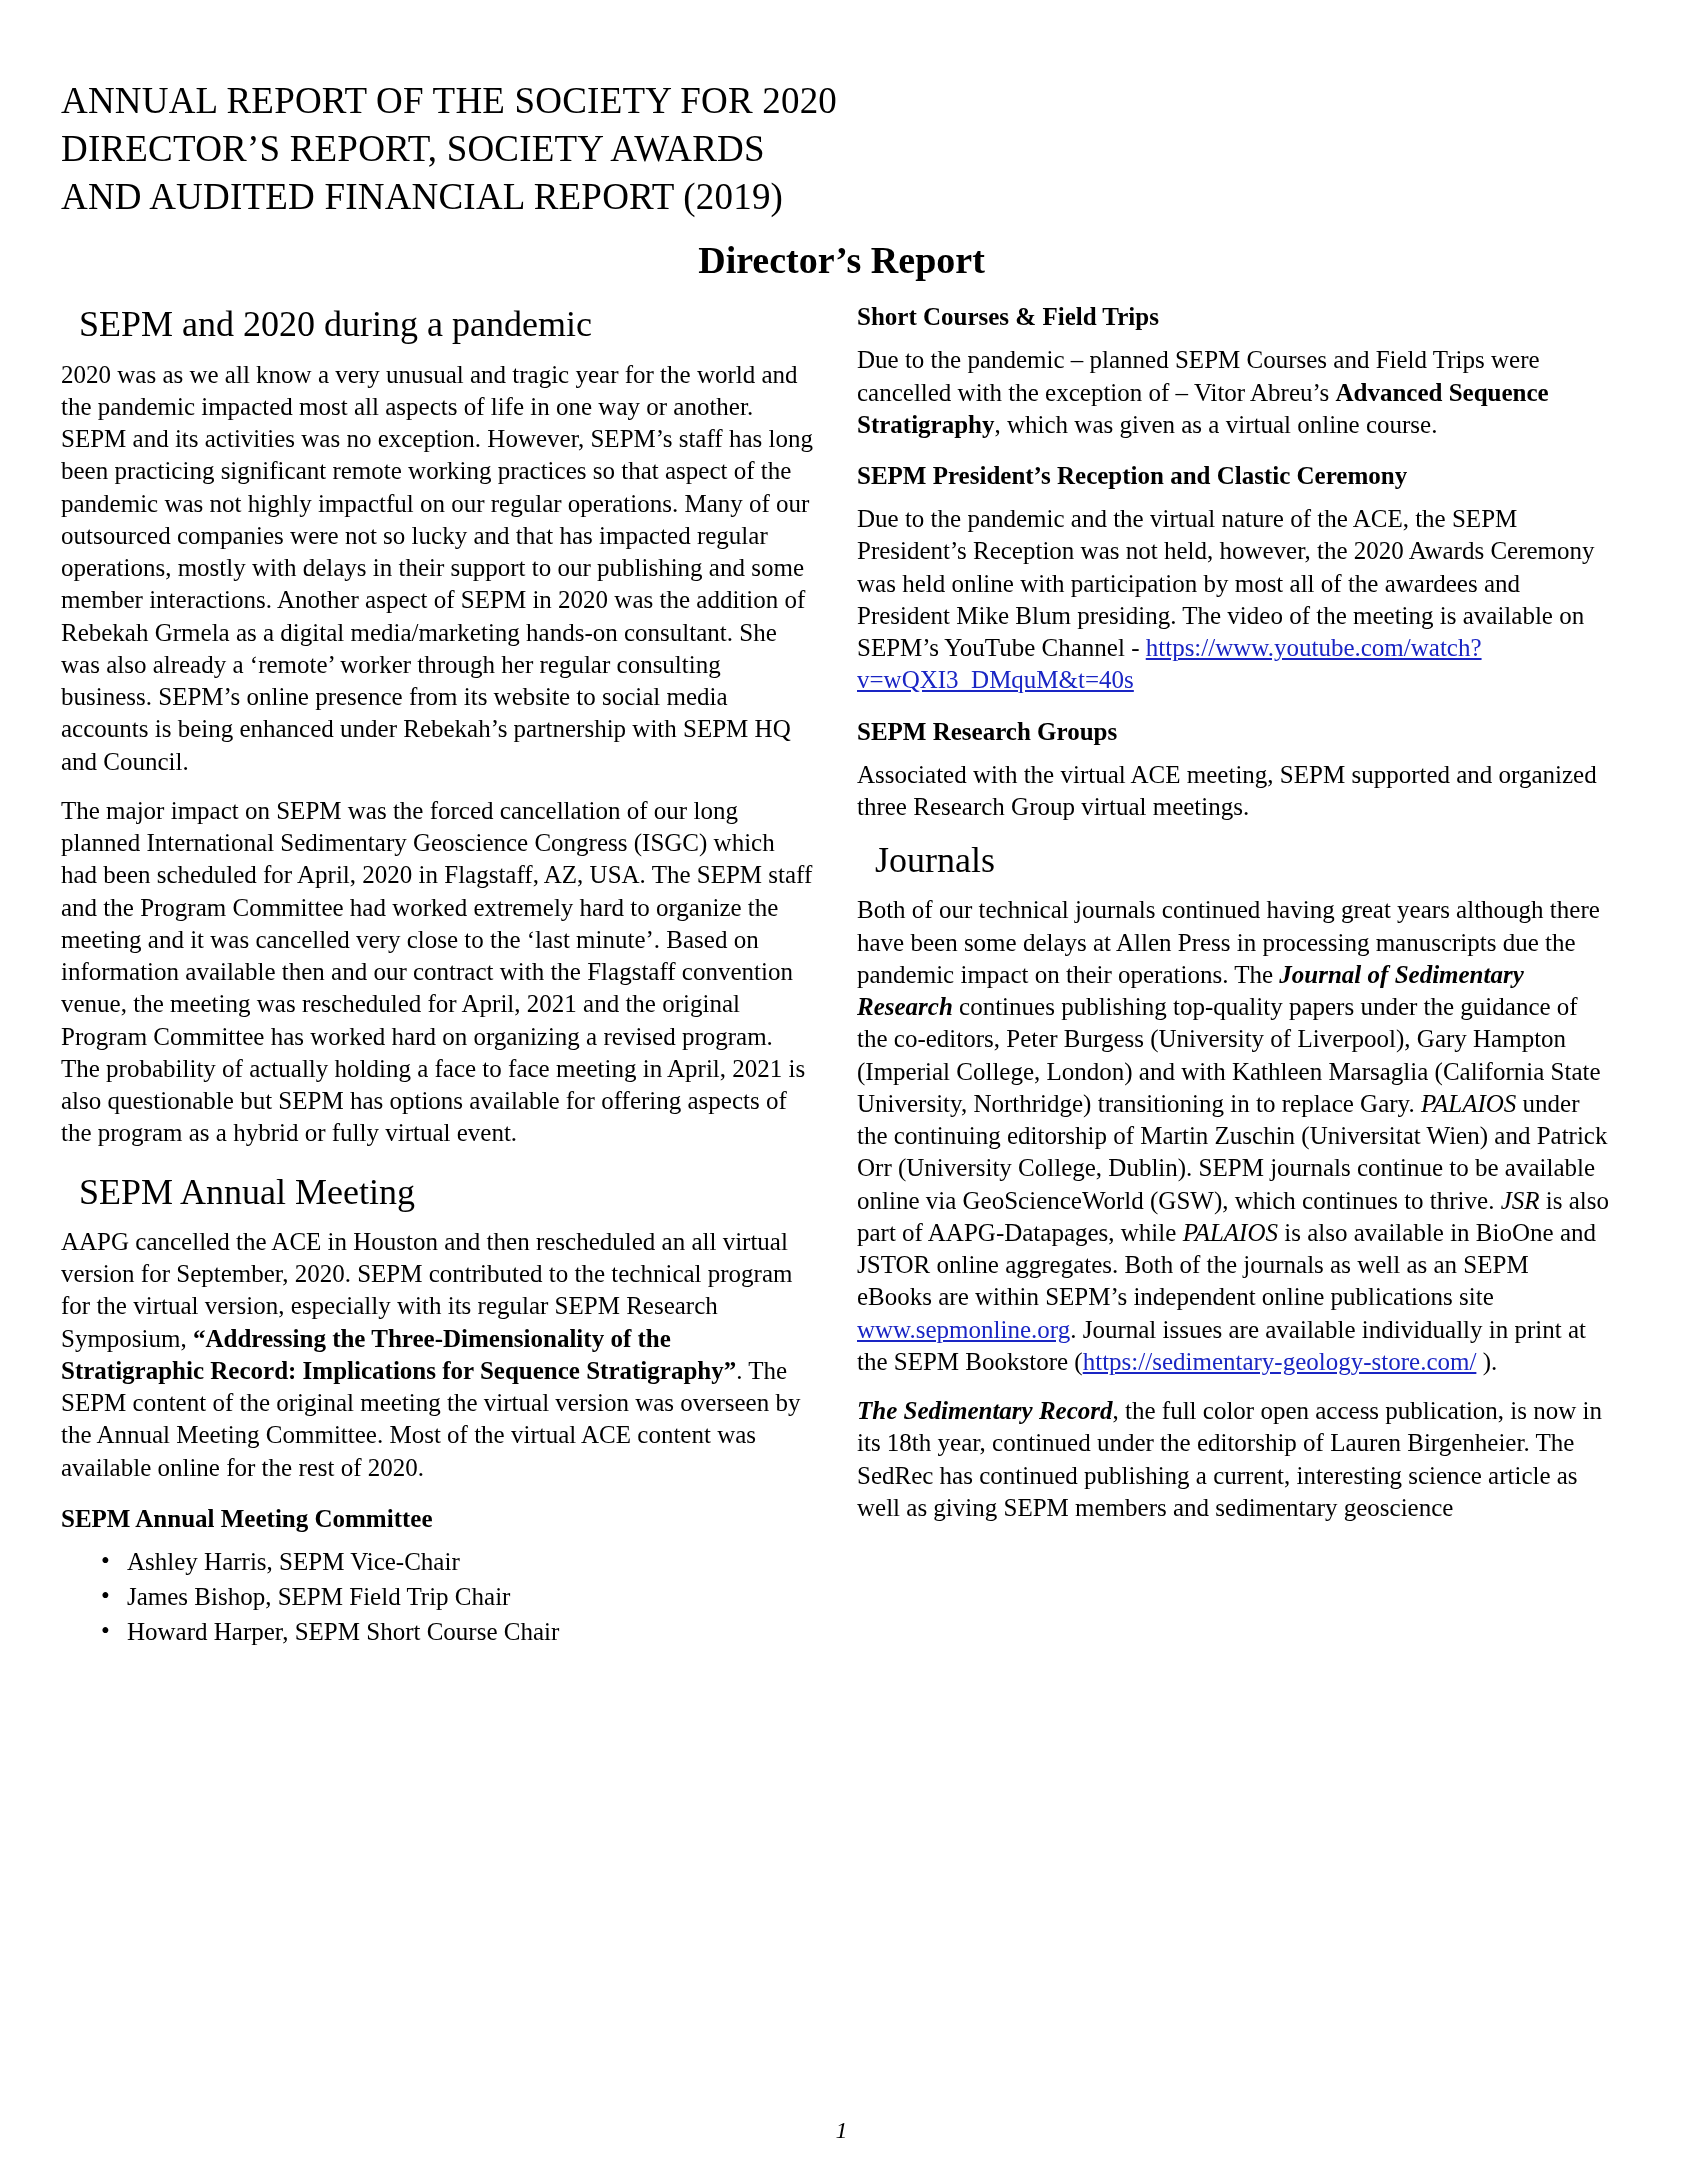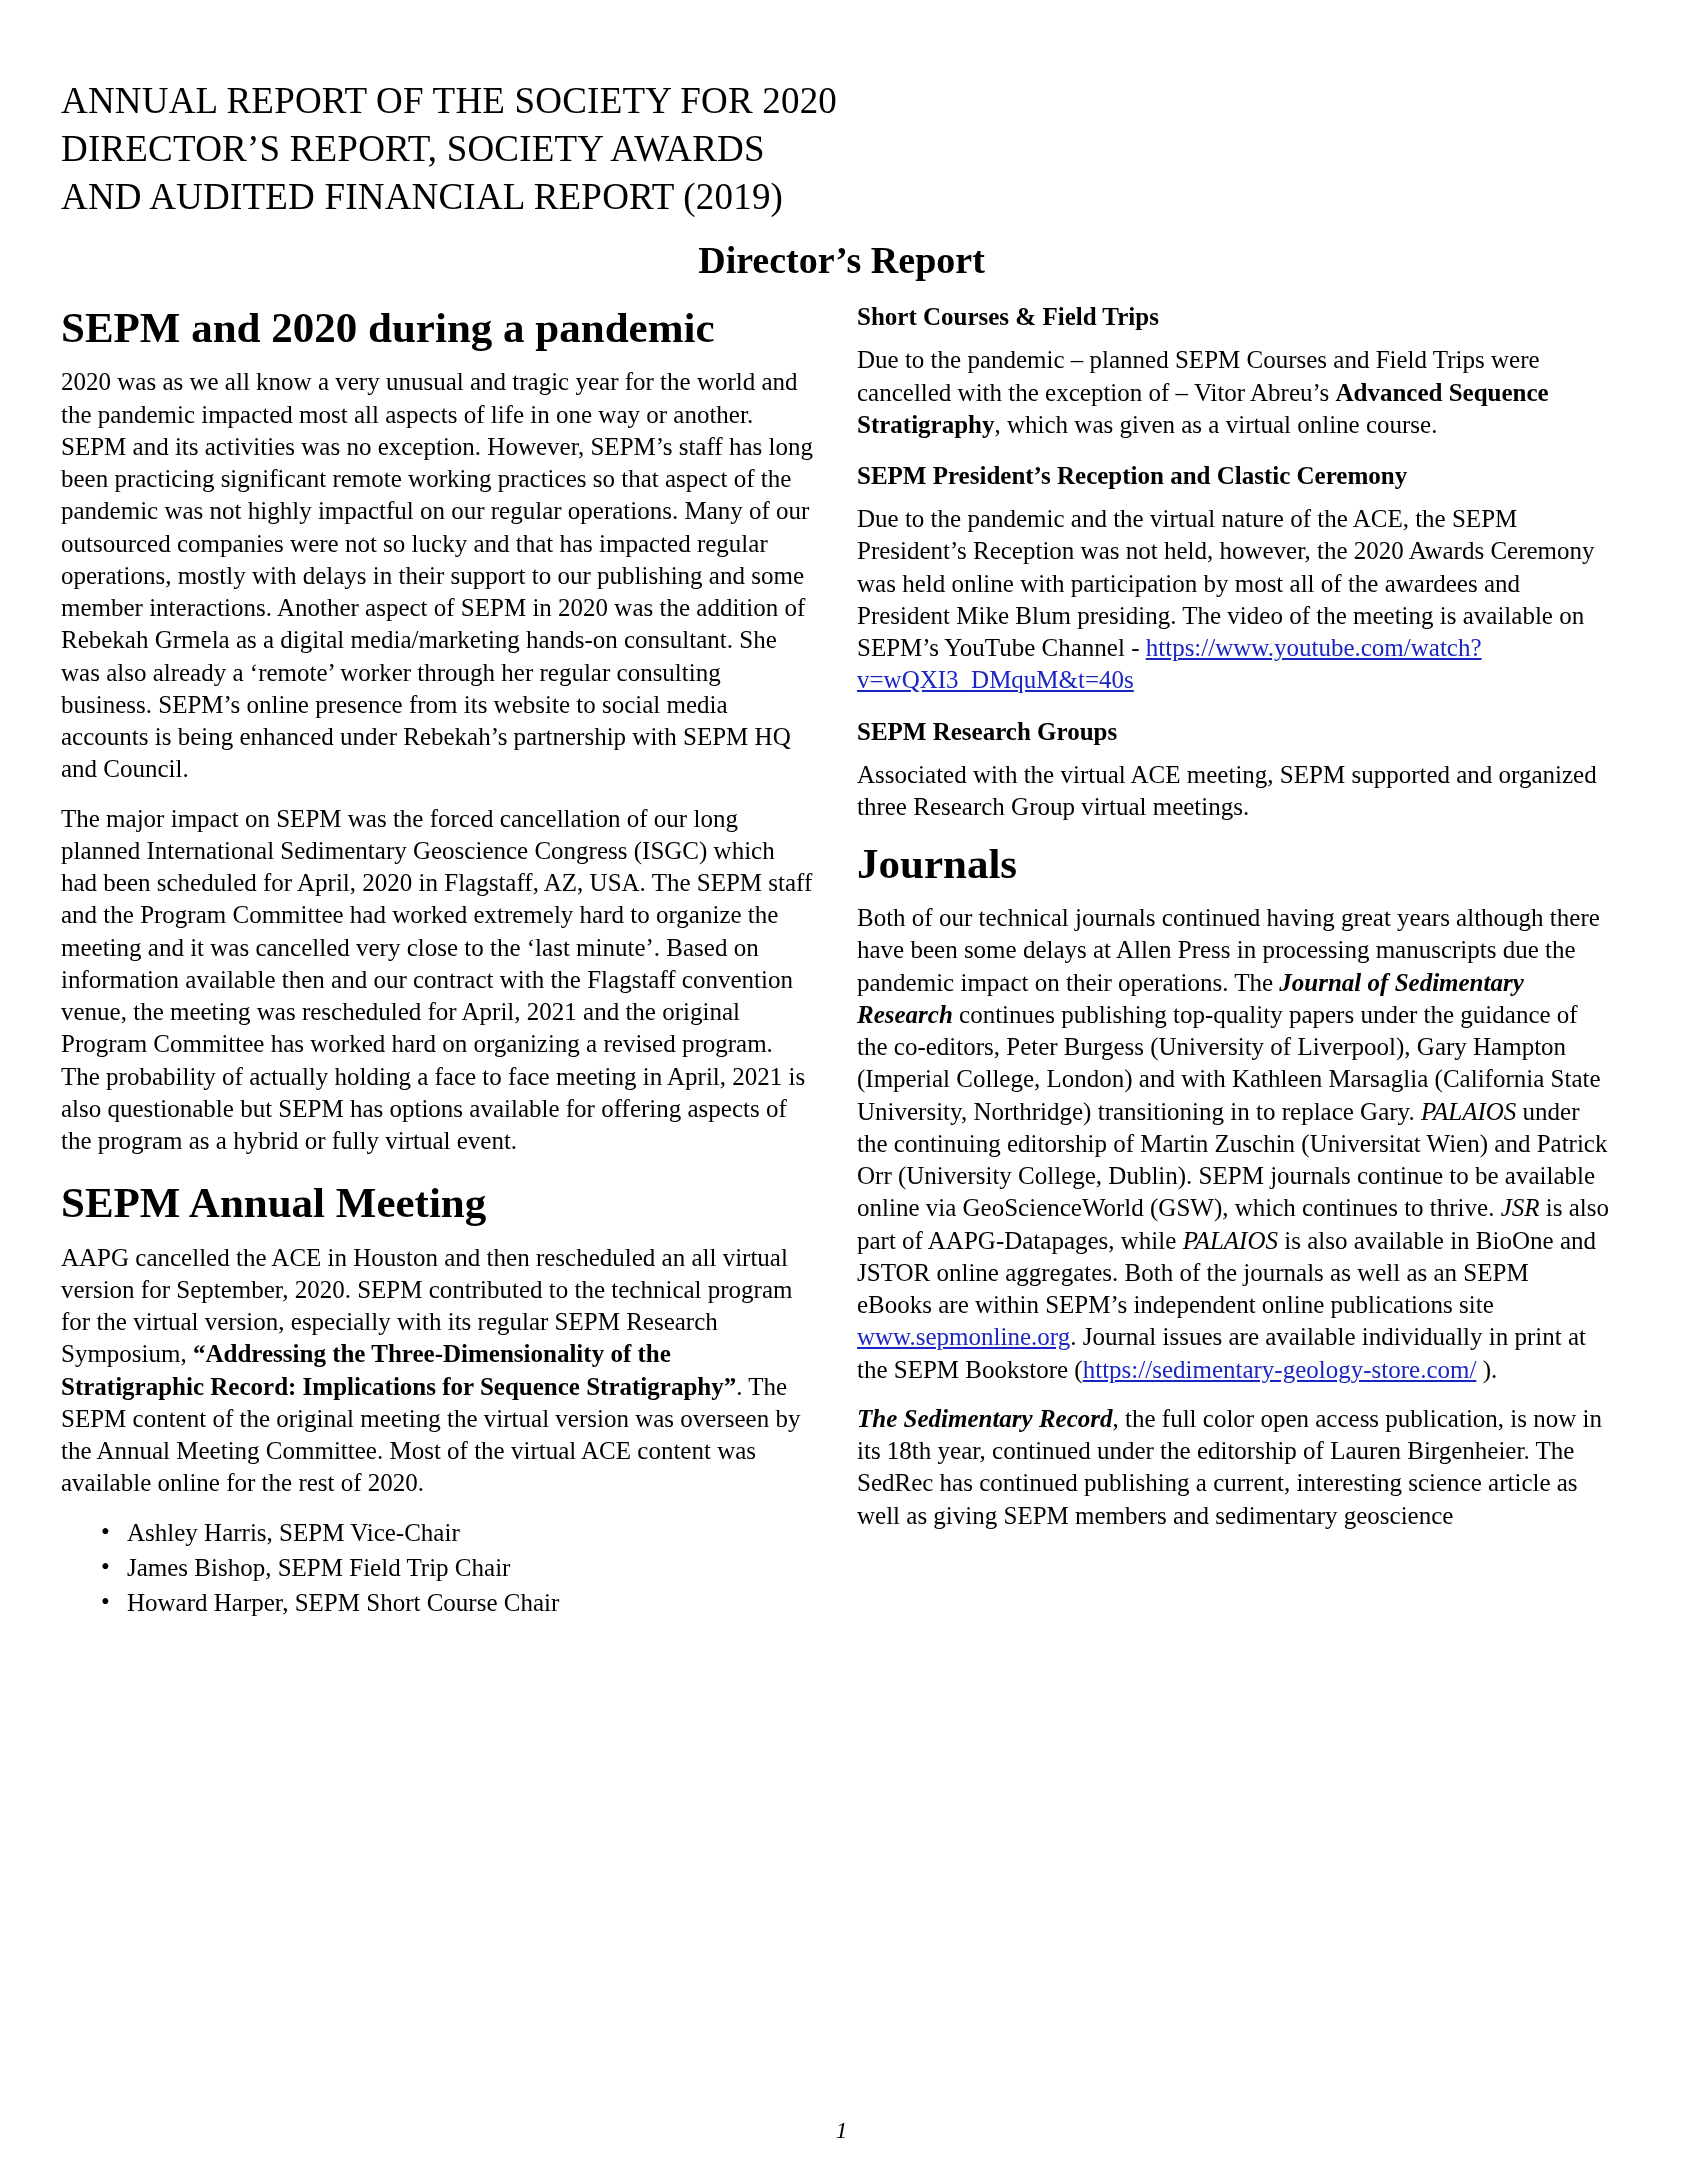--- a/index.html
+++ b/index.html
@@ -40,23 +40,23 @@
   .columns {
     display: flex;
     gap: 44px;
     align-items: flex-start;
   }
   .col {
     width: 752px;
     flex: 0 0 752px;
   }
   h1.section {
-    font-size: 43px;
-    font-weight: bold;
-    margin: 6px 0 14px 0;
+    font-size: 36px;
+    font-weight: normal;
+    margin: 6px 0 14px 18px;
     line-height: 1.12;
   }
   h1.section.tight { margin-top: 22px; }
   h2.sub {
     font-size: 25px;
     font-weight: bold;
     margin: 20px 0 12px 0;
     line-height: 1.2;
   }
   h2.sub.first { margin-top: 4px; }
@@ -123,20 +123,21 @@
       <h1 class="section">SEPM and 2020 during a pandemic</h1>
 
       <p class="body">2020 was as we all know a very unusual and tragic year for the world and the pandemic impacted most all aspects of life in one way or another.  SEPM and its activities was no exception.  However, SEPM’s staff has long been practicing significant remote working practices so that aspect of the pandemic was not highly impactful on our regular operations. Many of our outsourced companies were not so lucky and that has impacted regular operations, mostly with delays in their support to our publishing and some member interactions.  Another aspect of SEPM in 2020 was the addition of Rebekah Grmela as a digital media/marketing hands-on consultant. She was also already a ‘remote’ worker through her regular consulting business. SEPM’s online presence from its website to social media accounts is being enhanced under Rebekah’s partnership with SEPM HQ and Council.</p>
 
       <p class="body">The major impact on SEPM was the forced cancellation of our long planned International Sedimentary Geoscience Congress (ISGC) which had been scheduled for April, 2020 in Flagstaff, AZ, USA.  The SEPM staff and the Program Committee had worked extremely hard to organize the meeting and it was cancelled very close to the ‘last minute’.  Based on information available then and our contract with the Flagstaff convention venue, the meeting was rescheduled for April, 2021 and the original Program Committee has worked hard on organizing a revised program.  The probability of actually holding a face to face meeting in April, 2021 is also questionable but SEPM has options available for offering aspects of the program as a hybrid or fully virtual event.</p>
 
       <h1 class="section tight">SEPM Annual Meeting</h1>
 
       <p class="body"><span>AAPG cancelled the ACE in Houston and then rescheduled an all virtual version for September, 2020.  SEPM contributed to the technical program for the virtual version, especially with its regular SEPM Research Symposium, </span><span class="b">“Addressing the Three-Dimensionality of the Stratigraphic Record: Implications for Sequence Stratigraphy”</span><span>.  The SEPM content of the original meeting the virtual version was overseen by the Annual Meeting Committee.  Most of the virtual ACE content was available online for the rest of 2020.</span></p>
 
+      <h2 class="sub">SEPM Annual Meeting Committee</h2>
 
       <ul class="list">
         <li>Ashley Harris, SEPM Vice-Chair</li>
         <li>James Bishop, SEPM Field Trip Chair</li>
         <li>Howard Harper, SEPM Short Course Chair</li>
       </ul>
 
     </div>
 
     <div class="col">

